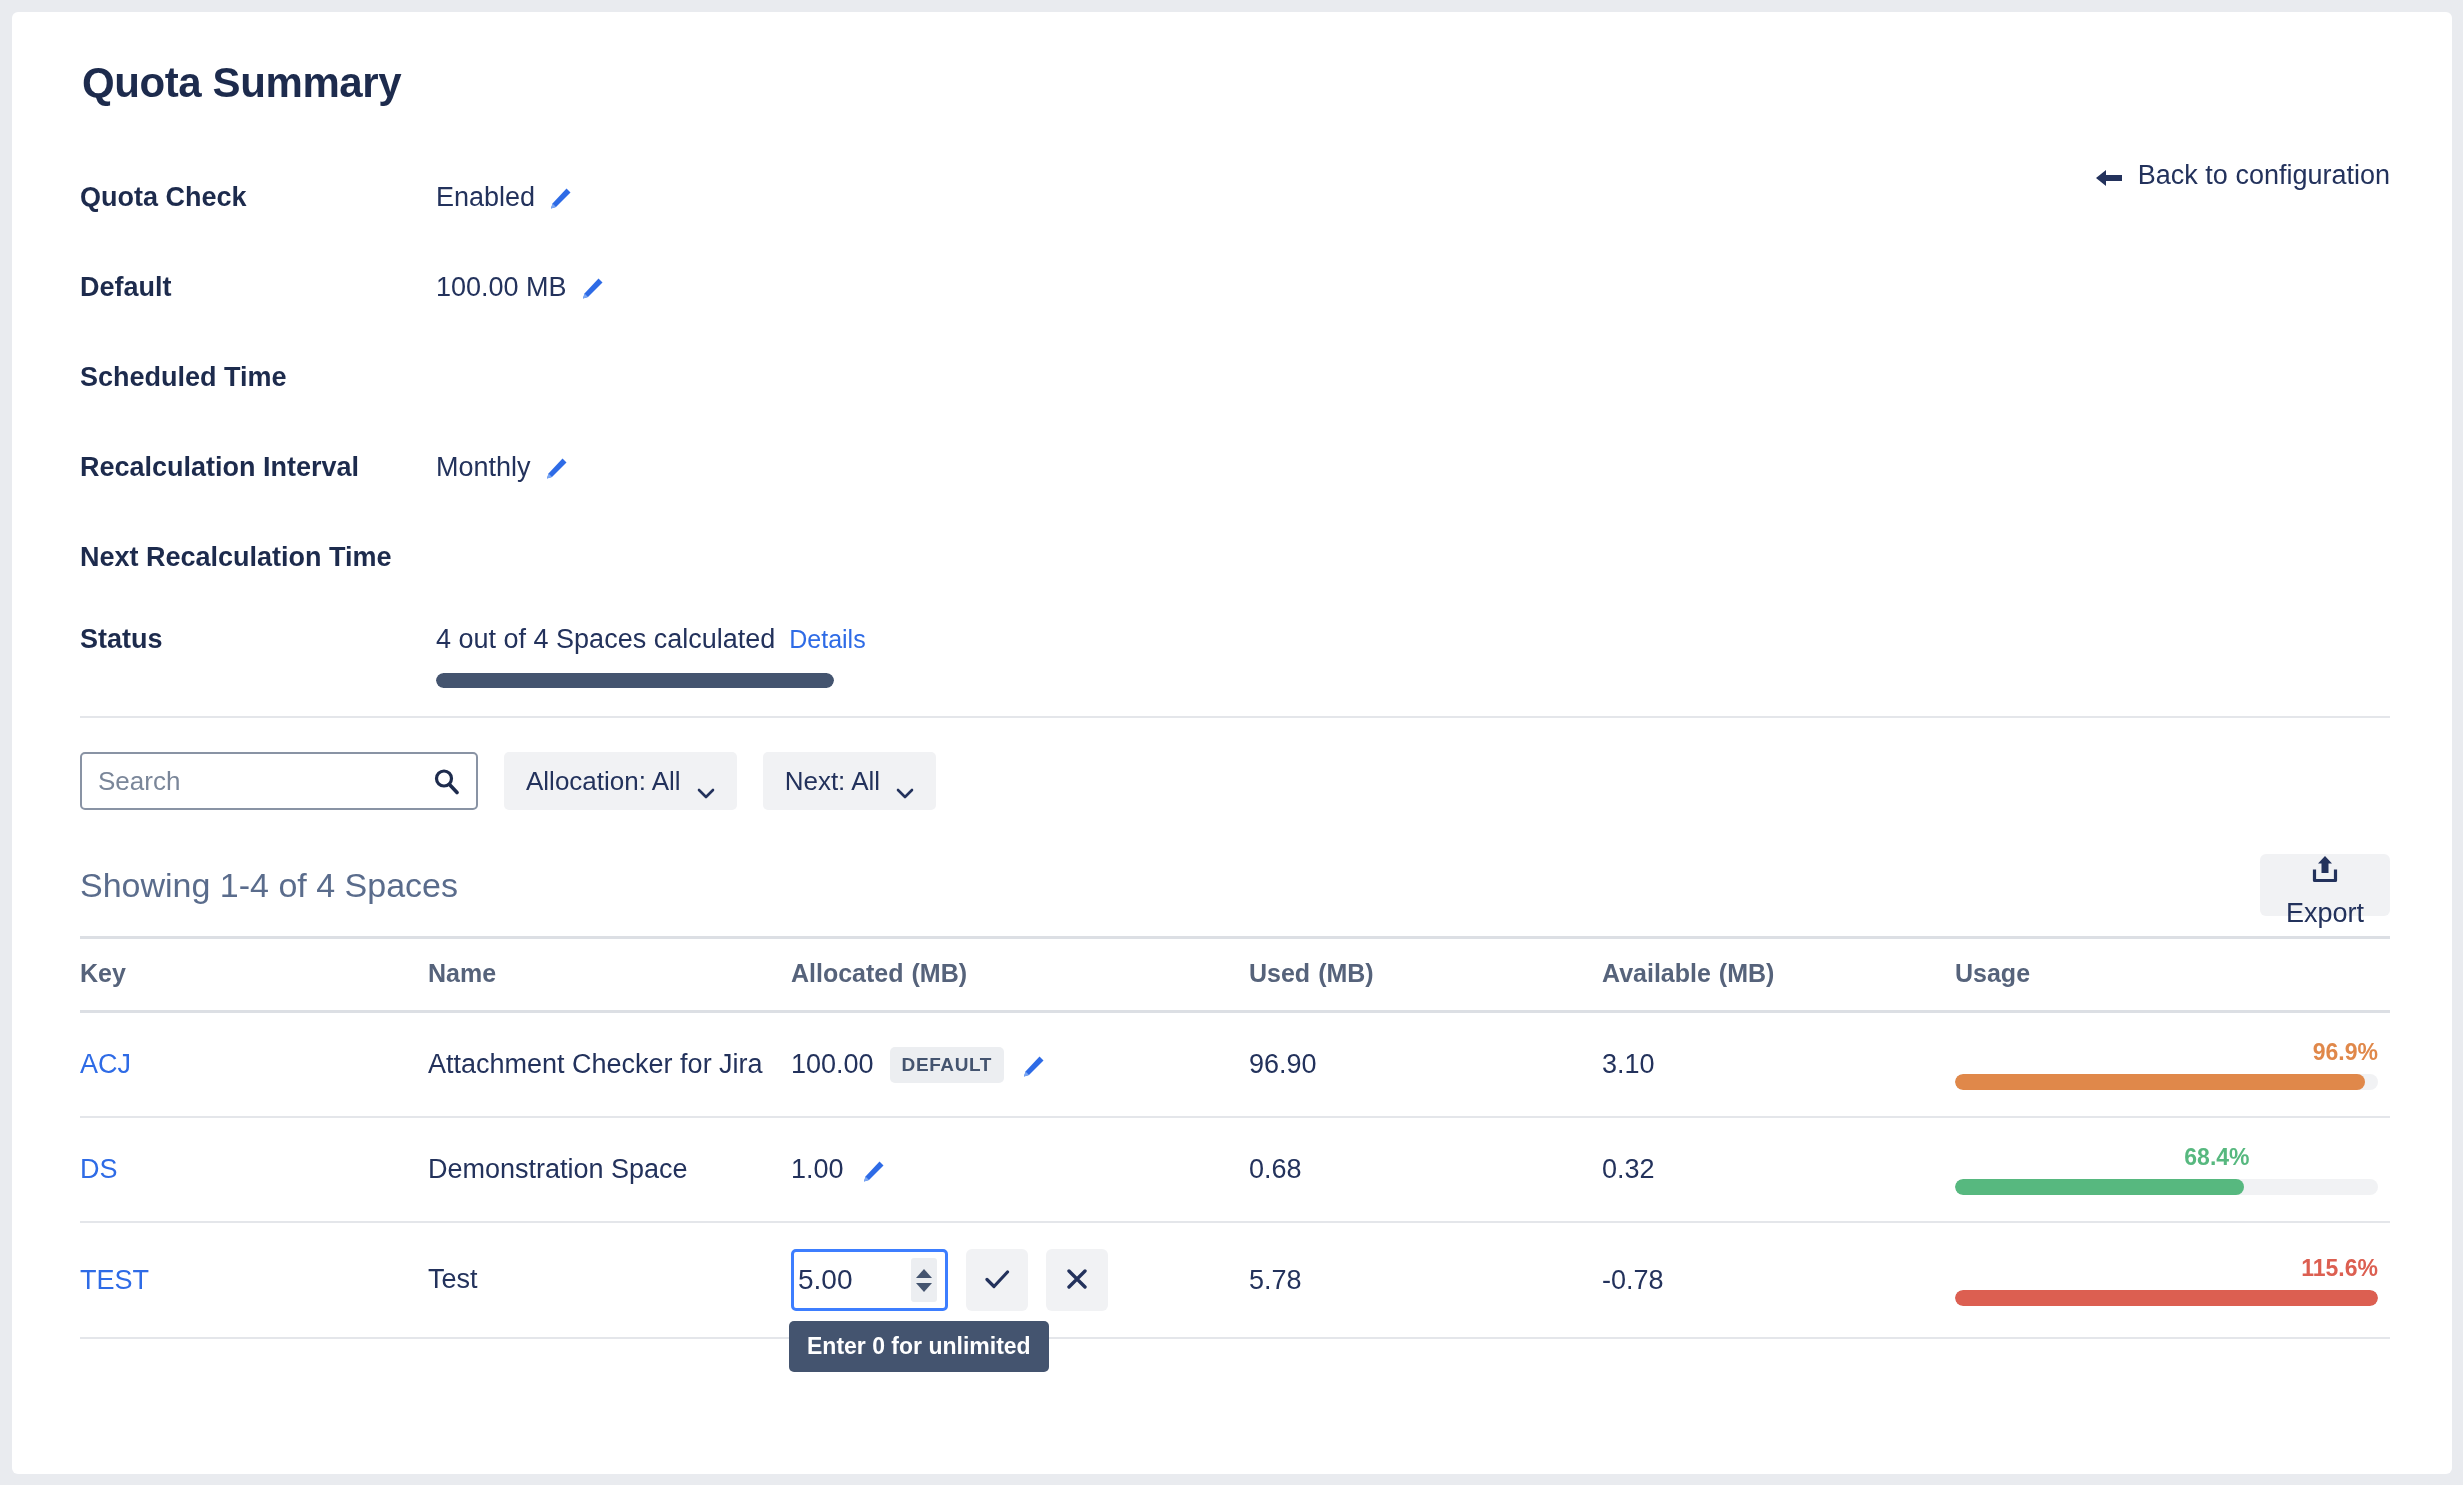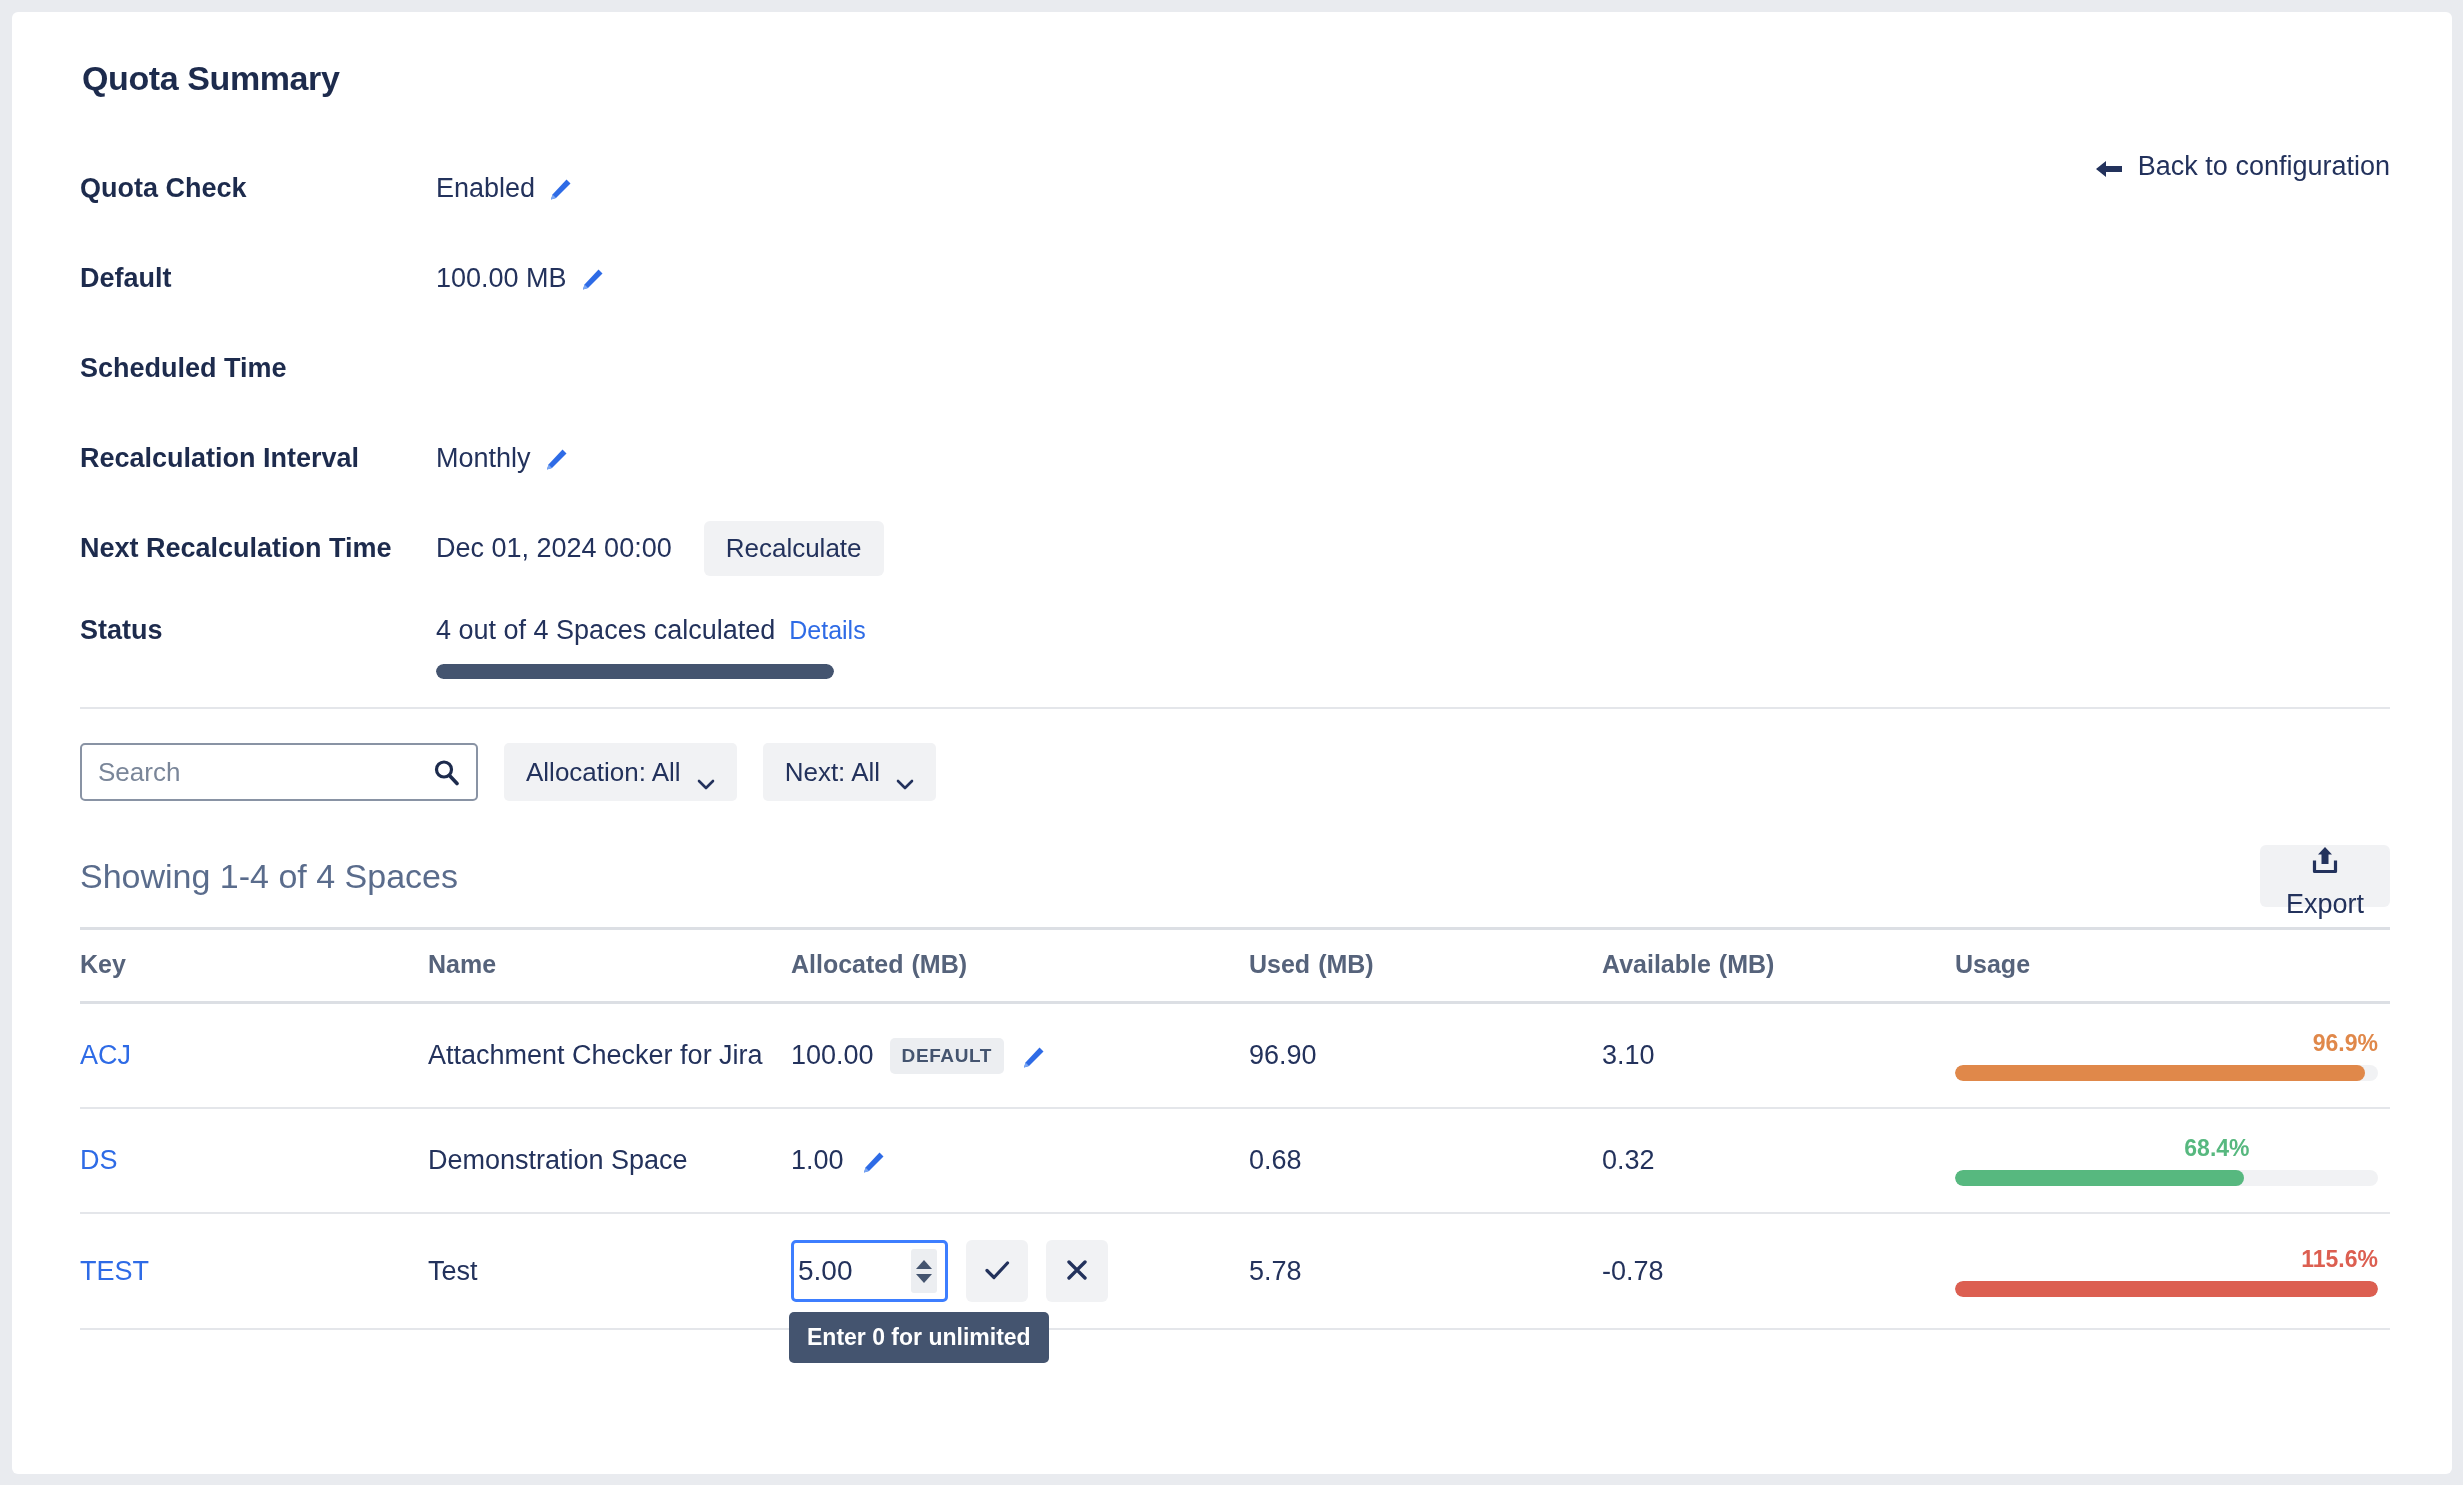--- a/index.html
+++ b/index.html
@@ -25,21 +25,21 @@
     border-radius: 6px;
     overflow: hidden;
   }
   .inner {
     padding: 40px 62px 0 68px;
     box-sizing: border-box;
   }
 
   
   .page-title {
-    font-size: 34px;
+    font-size: 42px;
     font-weight: 700;
     color: #1d2b4d;
     letter-spacing: -0.4px;
     margin: 8px 0 0 2px;
     line-height: 1.1;
   }
 
   
   .summary {
     position: relative;
@@ -410,26 +410,20 @@
               <svg viewBox="0 0 26 26" width="26" height="26" aria-hidden="true">
                 <path d="M19.5 2.5 L23.5 6.5 L9 21 L4 22.5 L5.5 17.5 Z" fill="#2e6be6"></path>
                 <path d="M4 22.5 L5.5 17.5 L9 21 Z" fill="#7ba7f2"></path>
               </svg>
             </span>
           </div>
         </div>
 
         <div class="sum-row">
           <div class="sum-label">Next Recalculation Time</div>
-          <div class="sum-value">
-            <span>Dec 01, 2024 00:00</span>
-            <span class="recalc-wrap">
-              <button class="btn-soft">Recalculate</button>
-            </span>
-          </div>
         </div>
 
         <div class="sum-row" style="align-items:flex-start;height:auto;padding-top:22px;">
           <div class="sum-label">Status</div>
           <div class="status-stack">
             <div style="display:flex;align-items:center;">
               <span style="font-size:27px;color:#23325c;">4 out of 4 Spaces calculated</span>
               <span class="details-link">Details</span>
             </div>
             <div class="progress-track">

